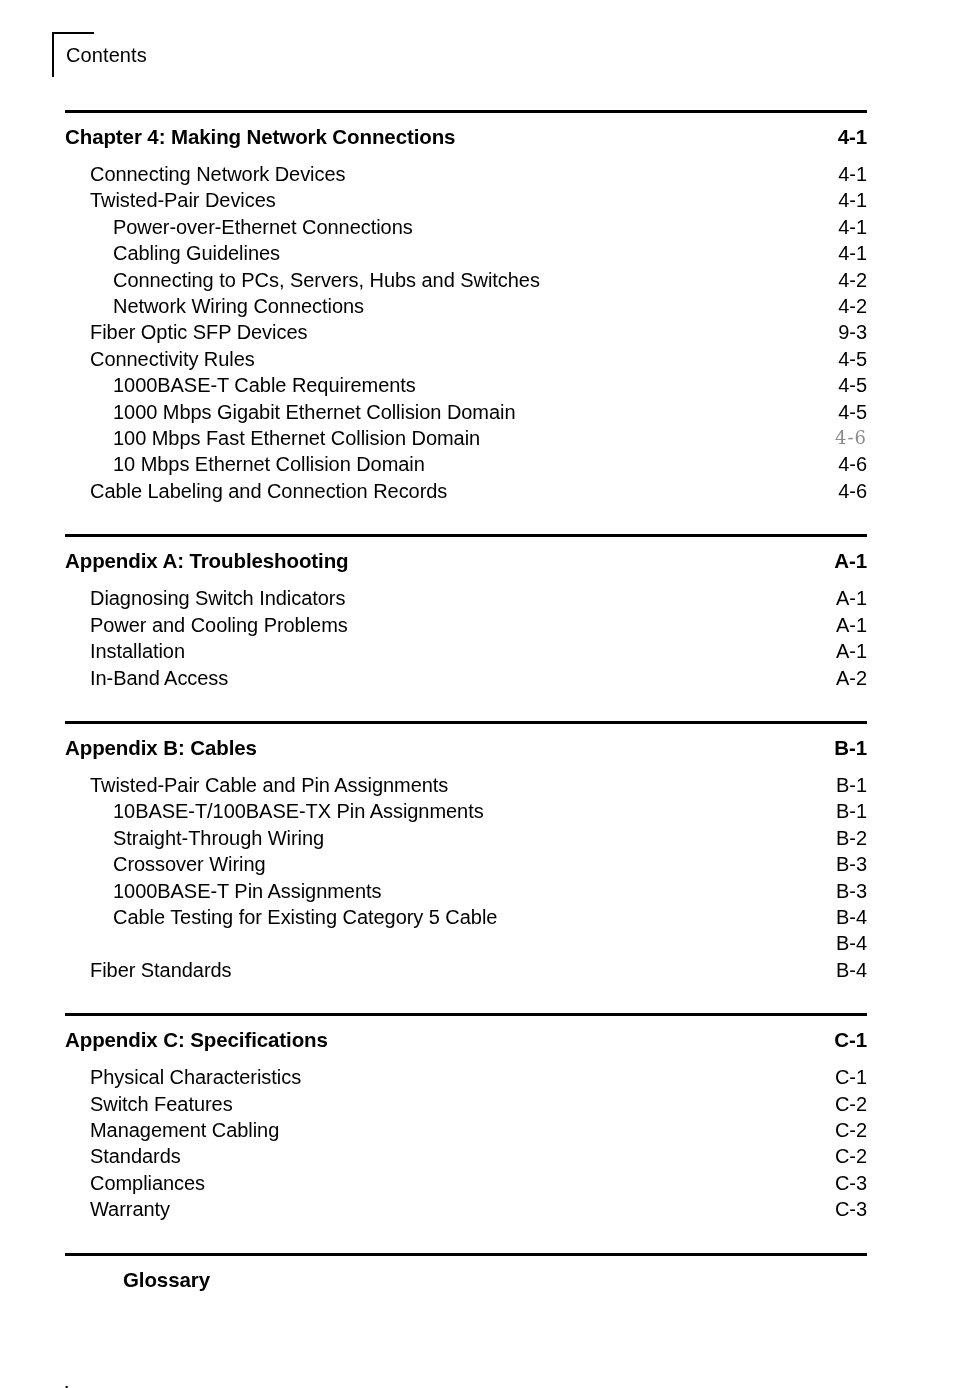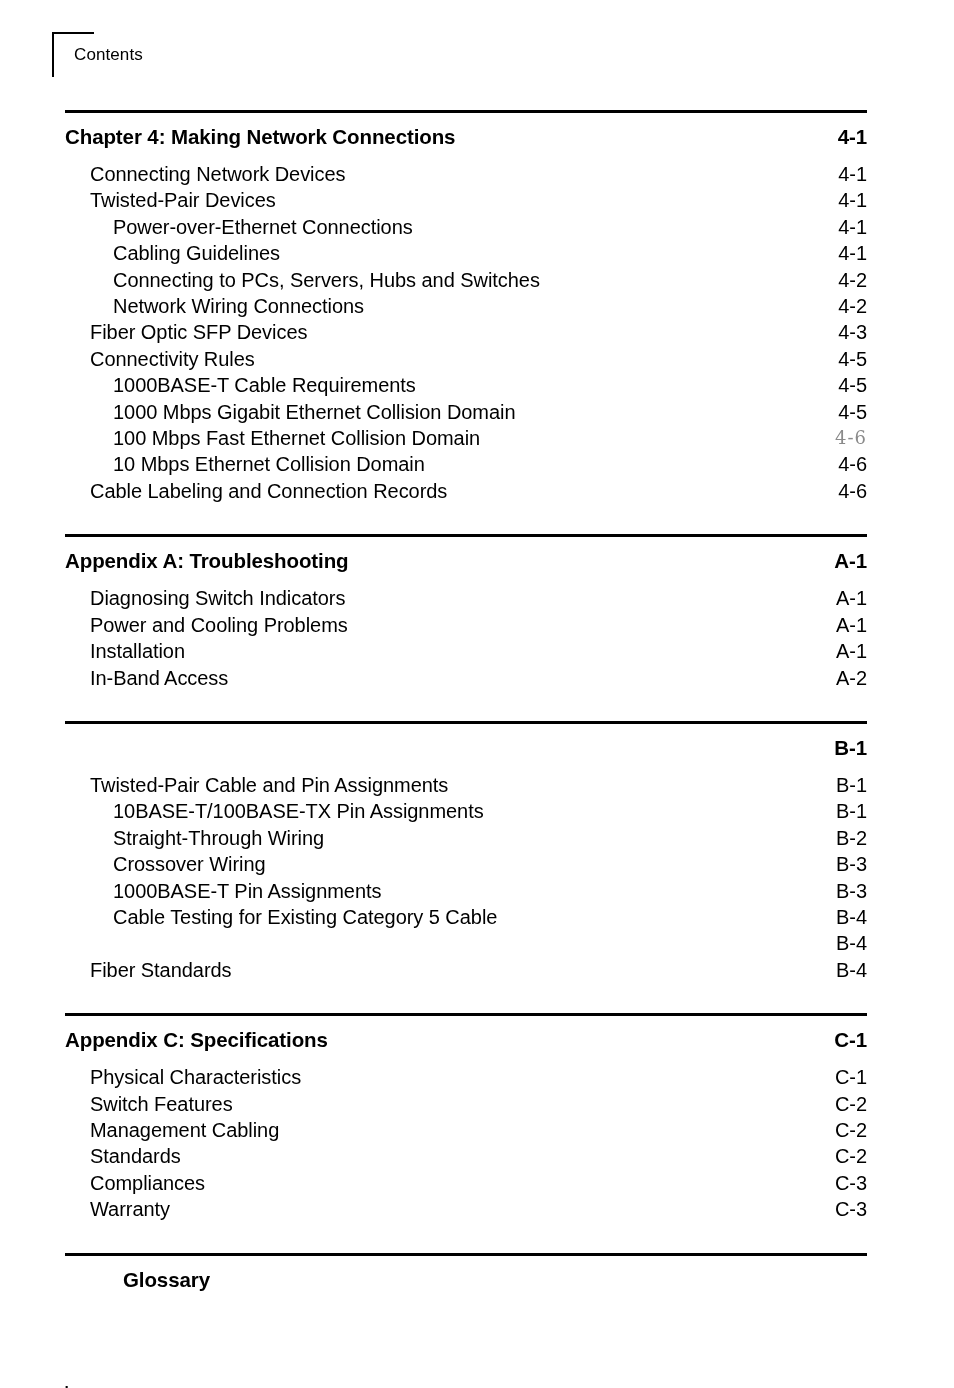--- a/index.html
+++ b/index.html
@@ -37,23 +37,23 @@
   .bracket-vertical {
     position: absolute;
     left: 0;
     top: 0;
     width: 2px;
     height: 45px;
     background: #000000;
   }
   .header-title {
     position: absolute;
-    left: 22px;
+    left: 14px;
     top: 11px;
-    font-size: 17px;
+    font-size: 20px;
     line-height: 24px;
     letter-spacing: 0.1px;
     white-space: nowrap;
   }
 
   
   .toc {
     position: absolute;
     left: 65px;
     top: 110px;
@@ -175,21 +175,21 @@
           <span class="pageno">4-2</span>
         </div>
         <div class="row row-l2">
           <span class="label">Network Wiring Connections</span>
           <span class="filler"></span>
           <span class="pageno">4-2</span>
         </div>
         <div class="row row-l1">
           <span class="label">Fiber Optic SFP Devices</span>
           <span class="filler"></span>
-          <span class="pageno">4-3</span>
+          <span class="pageno">9-3</span>
         </div>
         <div class="row row-l1">
           <span class="label">Connectivity Rules</span>
           <span class="filler"></span>
           <span class="pageno">4-5</span>
         </div>
         <div class="row row-l2">
           <span class="label">1000BASE-T Cable Requirements</span>
           <span class="filler"></span>
           <span class="pageno">4-5</span>
@@ -239,20 +239,21 @@
         </div>
         <div class="row row-l1">
           <span class="label">In-Band Access</span>
           <span class="filler"></span>
           <span class="pageno">A-2</span>
         </div>
       </div>
       <div class="section">
         <div class="rule"></div>
         <div class="row row-heading">
+          <span class="label">Appendix B: Cables</span>
           <span class="filler"></span>
           <span class="pageno">B-1</span>
         </div>
         <div class="row row-l1">
           <span class="label">Twisted-Pair Cable and Pin Assignments</span>
           <span class="filler"></span>
           <span class="pageno">B-1</span>
         </div>
         <div class="row row-l2">
           <span class="label">10BASE-T/100BASE-TX Pin Assignments</span>

